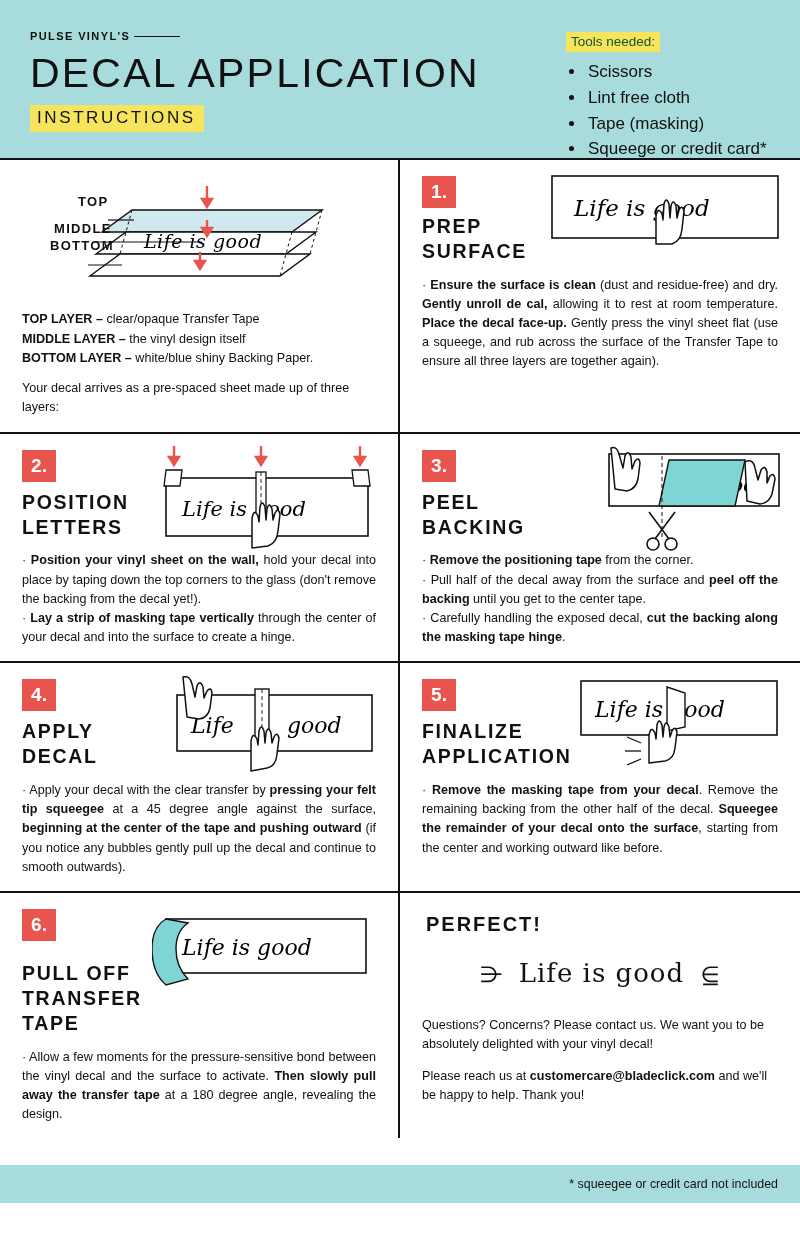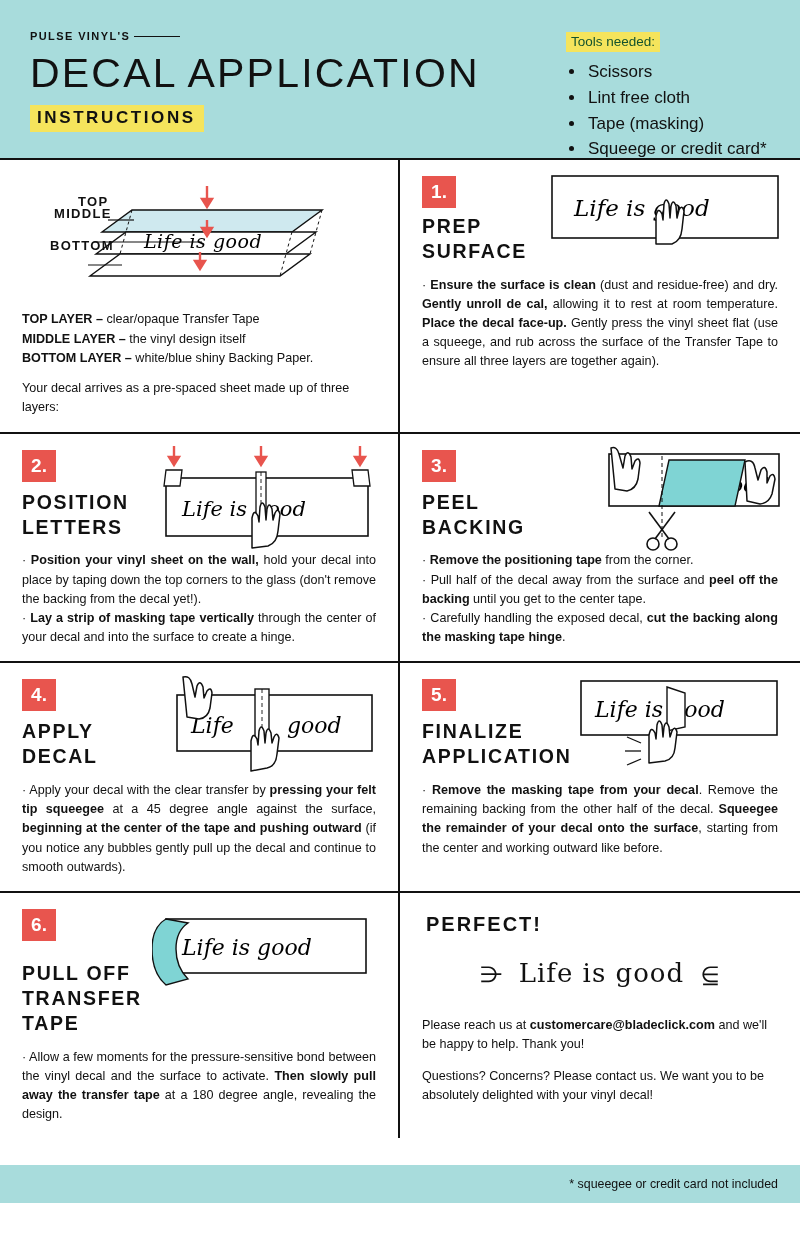--- a/index.html
+++ b/index.html
@@ -49,21 +49,21 @@
     letter-spacing: 2.2px;
     margin-top: 8px;
     line-height: 1.05;
   }
   .subtitle-wrap { margin-top: 10px; }
   .subtitle {
     display: inline-block;
     background: #f5e45c;
     font-size: 17px;
     letter-spacing: 2.6px;
-    font-weight: bold;
+    font-weight: normal;
     padding: 3px 8px 4px 7px;
     color: #111;
   }
   .tools {
     position: absolute;
     right: 24px;
     top: 32px;
     width: 210px;
   }
   .tools-title {
@@ -244,21 +244,21 @@
             </g>
 
             <line x1="86" y1="40" x2="112" y2="40" stroke="#111" stroke-width="1.2"></line>
             <line x1="72" y1="62" x2="180" y2="62" stroke="#111" stroke-width="1.2"></line>
             <line x1="66" y1="85" x2="100" y2="85" stroke="#111" stroke-width="1.2"></line>
 
             <text x="122" y="68" class="decal-script" font-family="DejaVu Serif, serif" font-size="17" font-style="italic">Life is good</text>
           </svg>
           <div style="position:absolute; left:22px; top:18px; width:110px;">
             <div class="layer-labels" style="position:absolute; top:16px; left:56px;">TOP</div>
-            <div class="layer-labels" style="position:absolute; top:28px; left:32px;">MIDDLE</div>
+            <div class="layer-labels" style="position:absolute; top:43px; left:32px;">MIDDLE</div>
             <div class="layer-labels" style="position:absolute; top:60px; left:28px;">BOTTOM</div>
           </div>
         </div>
 
         <div class="plain" style="margin-top:18px;">
           <p>
             <b>TOP LAYER –</b><span> clear/opaque Transfer Tape</span><br>
             <b>MIDDLE LAYER –</b><span> the vinyl design itself</span><br>
             <b>BOTTOM LAYER –</b><span> white/blue shiny Backing Paper.</span>
           </p>
@@ -431,22 +431,22 @@
       </div>
 
       <div class="cell right">
         <div class="perfect-title">PERFECT!</div>
         <div class="perfect-art">
           <span class="tick">⋺</span>
           <span class="script">Life is good</span>
           <span class="tick">⋸</span>
         </div>
         <div class="perfect-text">
+          <p>Questions? Concerns? Please contact us. We want you to be absolutely delighted with your vinyl decal!</p>
           <p><span>Please reach us at </span><b>customercare@bladeclick.com</b><span> and we'll be happy to help. Thank you!</span></p>
-          <p>Questions? Concerns? Please contact us. We want you to be absolutely delighted with your vinyl decal!</p>
         </div>
       </div>
     </div>
   </div>
 
   <div class="footer">
     <span>* squeegee or credit card not included</span>
   </div>
 </div>
 

